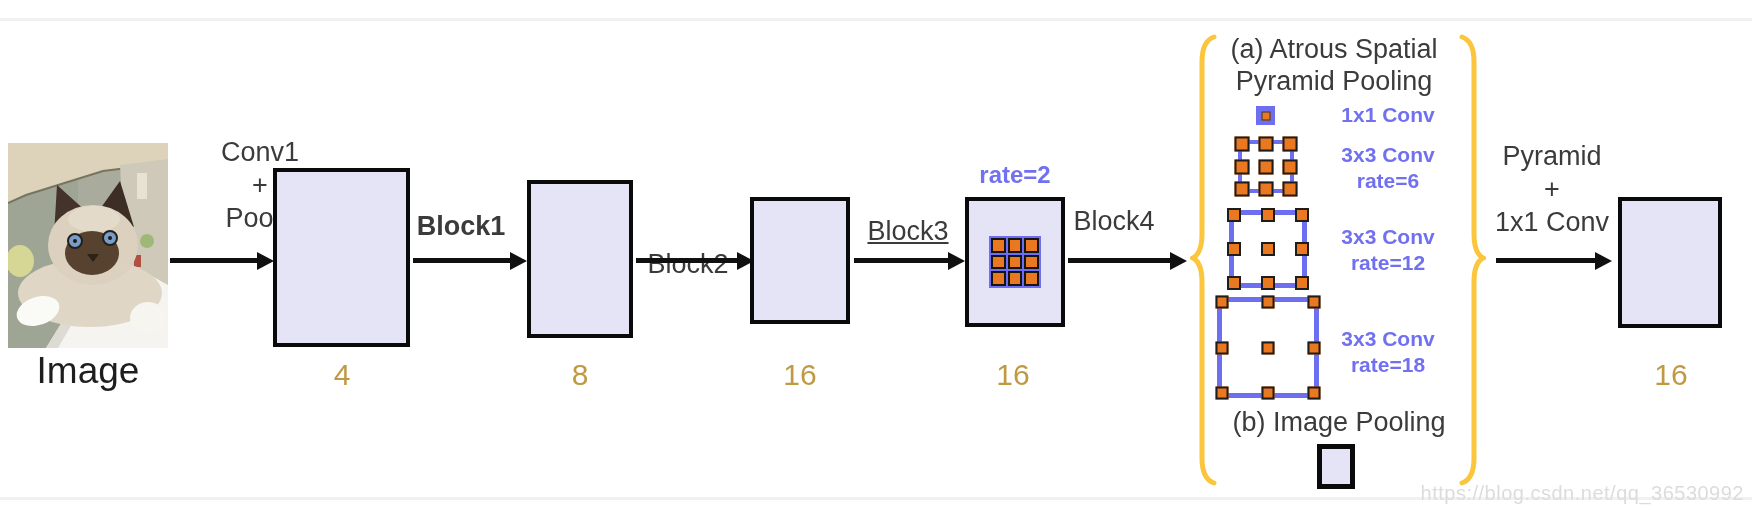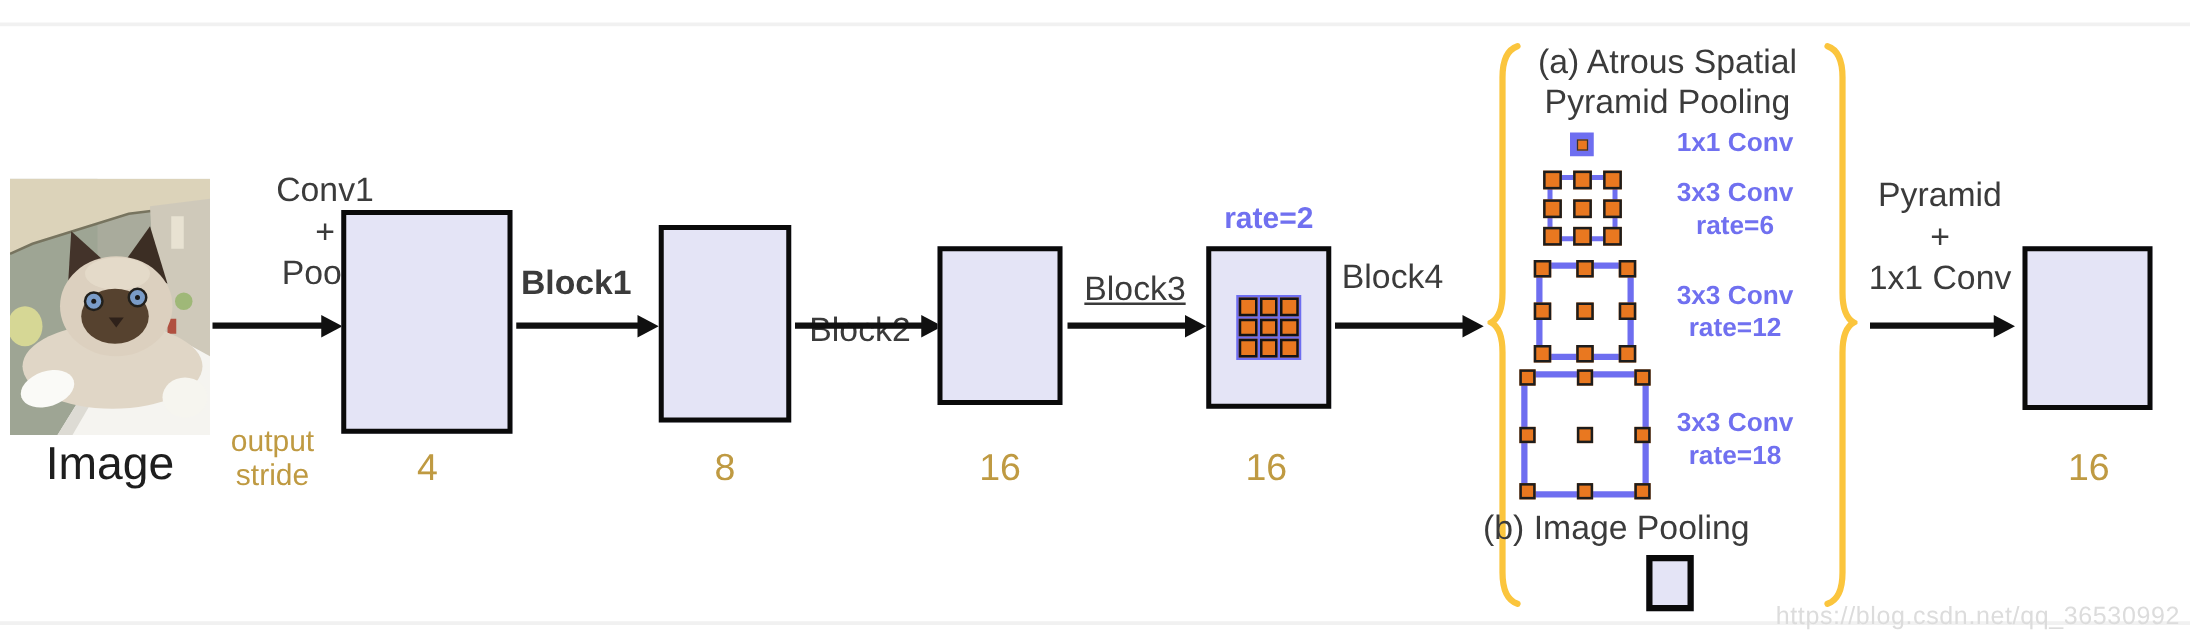--- a/index.html
+++ b/index.html
@@ -77,22 +77,20 @@
       <polygon points="79,111 91,111 85,119" fill="#2e211a"></polygon>
     </svg>
   </div>
   <div class="lbl" style="left:88px;top:354px;font-size:37px;color:#1e1e1e;">Image</div>
 
   <div class="lbl" style="left:216px;top:136px;margin-left:44px;">Conv1
 +
 Pool1</div>
   <div class="arrow" style="left:170px;top:258px;width:88px;"></div>
 
-  <div class="lbl tan" style="left:218px;top:340px;font-size:24px;line-height:27px;">output
-stride</div>
 
   <div class="block" style="left:273px;top:168px;width:129px;height:171px;"></div>
   <div class="lbl tan num" style="left:342px;top:358px;">4</div>
 
   <div class="lbl" style="left:461px;top:210px;font-weight:bold;">Block1</div>
   <div class="arrow" style="left:413px;top:258px;width:98px;"></div>
 
   <div class="block" style="left:527px;top:180px;width:98px;height:150px;"></div>
   <div class="lbl tan num" style="left:580px;top:358px;">8</div>
 
@@ -174,21 +172,21 @@
     <span class="sq r1 c0"></span>
       <span class="sq r1 c1"></span>
       <span class="sq r1 c2"></span>
     <span class="sq r2 c0"></span>
       <span class="sq r2 c1"></span>
       <span class="sq r2 c2"></span>
   </div>
   <div class="lbl bluetxt" style="left:1388px;top:326px;font-size:21px;line-height:26px;">3x3 Conv
 rate=18</div>
 
-  <div class="lbl" style="left:1293px;top:406px;text-align:right;">(b) Image Pooling</div>
+  <div class="lbl" style="left:1339px;top:406px;text-align:right;">(b) Image Pooling</div>
   <div class="pool-box"></div>
 
   <div class="lbl" style="left:1552px;top:140px;">Pyramid
 +
 1x1 Conv</div>
   <div class="arrow" style="left:1496px;top:258px;width:100px;"></div>
 
   <div class="block" style="left:1618px;top:197px;width:96px;height:123px;"></div>
   <div class="lbl tan num" style="left:1671px;top:358px;">16</div>
 

